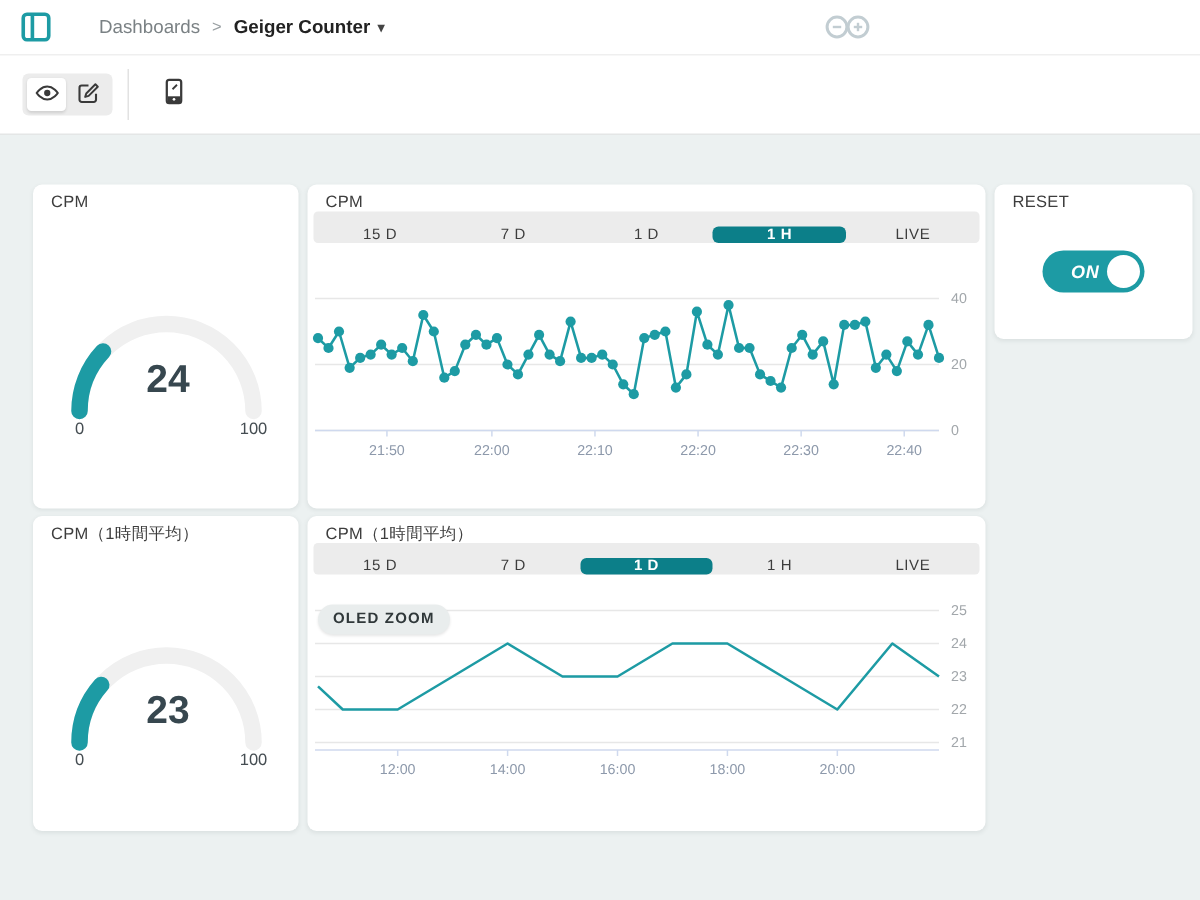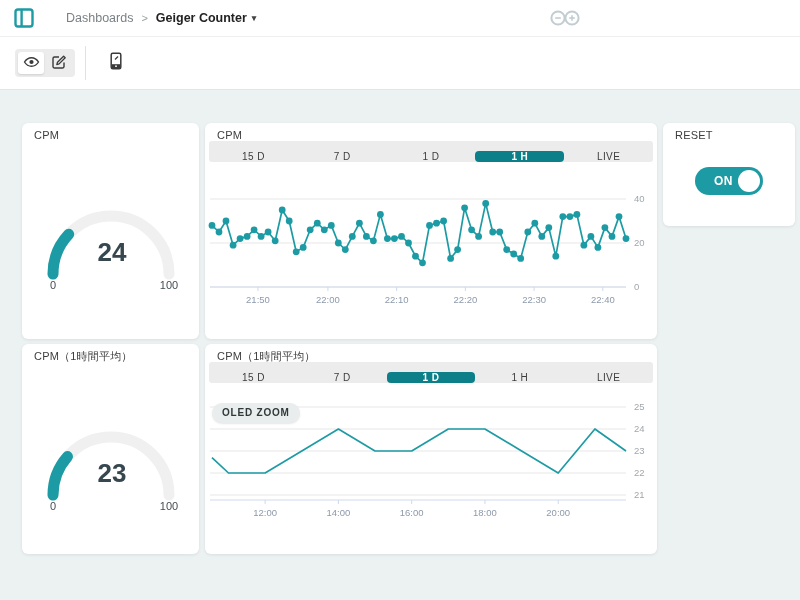--- a/index.html
+++ b/index.html
@@ -44,21 +44,21 @@
   .reset-zoom{position:absolute;left:2px;top:6px;border:none;background:#e9eded;border-radius:11px;
     padding:4px 10px 5px;font-family:inherit;font-size:10px;font-weight:700;letter-spacing:.8px;color:#30383a;
     box-shadow:0 1px 2px rgba(0,0,0,.10);cursor:pointer;}
   
   svg.gauge{display:block;margin:55px auto 0;overflow:visible;}
   .gauge-track{fill:none;stroke:#f0f0f0;stroke-width:11;stroke-linecap:round;}
   .gauge-fill{fill:none;stroke:#1d9ba4;stroke-width:11;stroke-linecap:round;}
   .gauge-value{fill:#37474f;font-size:26px;font-weight:700;text-anchor:middle;font-family:"Liberation Sans",sans-serif;}
   .gauge-end{fill:#454d52;font-size:11px;text-anchor:middle;font-family:"Liberation Sans",sans-serif;}
   
-  .toggle{position:relative;width:68px;height:28px;border:none;border-radius:14px;background:#1d9ba4;margin:26px auto 4px;display:block;cursor:pointer;padding:0;}
+  .toggle{position:relative;width:68px;height:28px;border:none;border-radius:14px;background:#1d9ba4;margin:26px auto 4px;display:block;cursor:pointer;padding:0;font-style:italic;}
   .toggle-label{position:absolute;left:19px;top:7px;color:#fff;font-size:12px;font-weight:700;letter-spacing:.5px;}
   .toggle-knob{position:absolute;right:3px;top:3px;width:22px;height:22px;border-radius:50%;background:#fff;}
 </style>
 </head>
 <body>
 
 <header class="topbar">
   <button class="sidebar-btn">
     <span>
       <svg width="20" height="20" viewBox="0 0 20 20">

